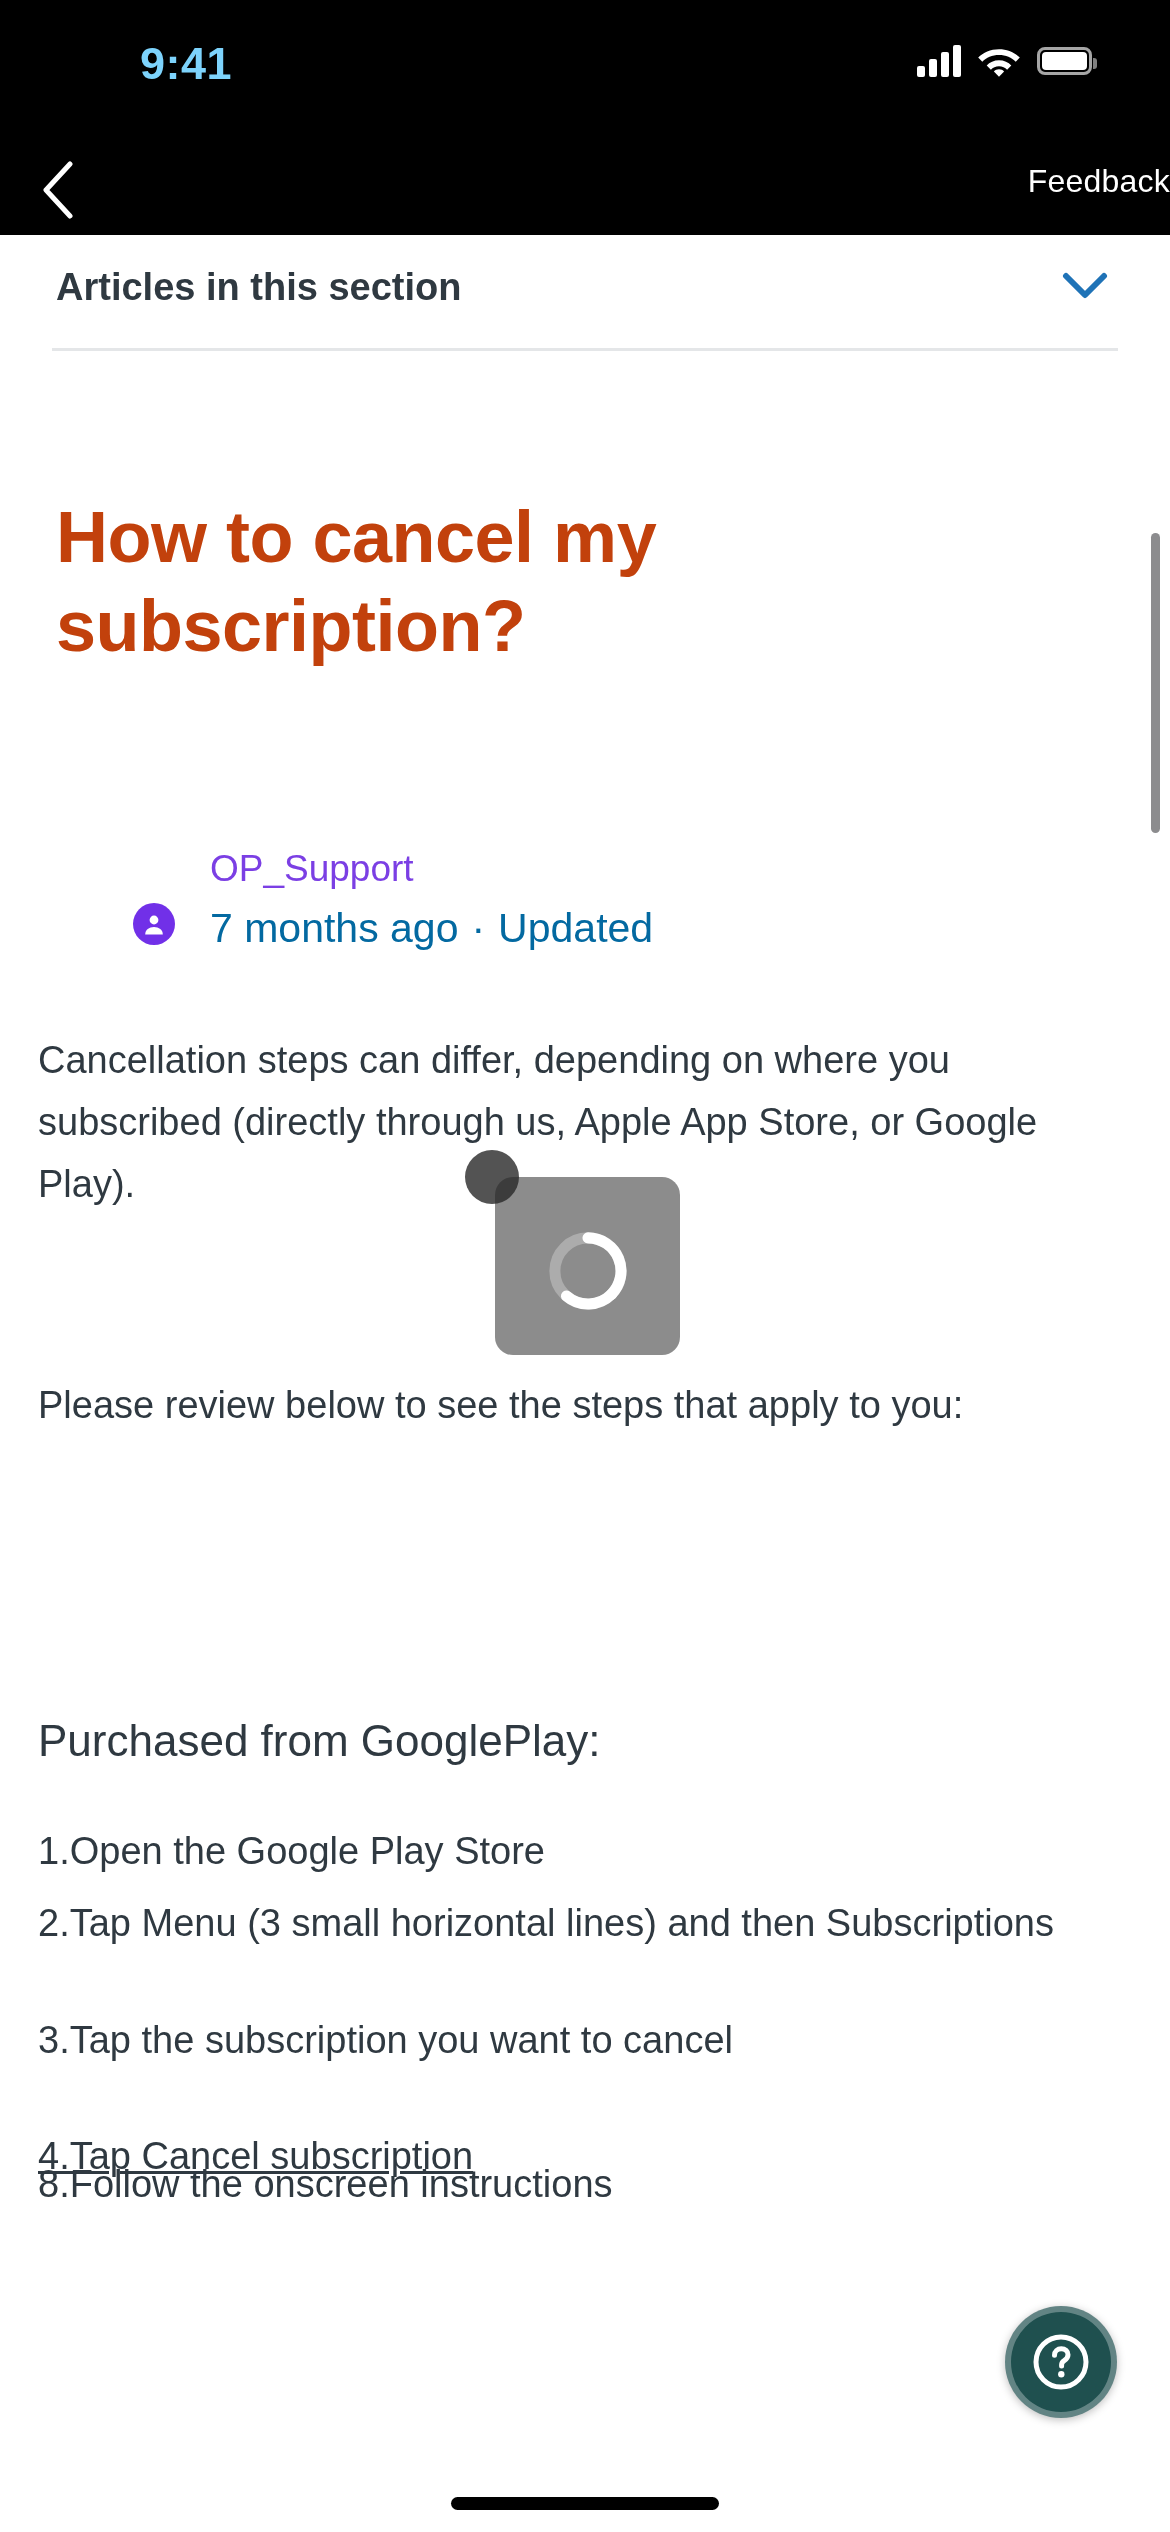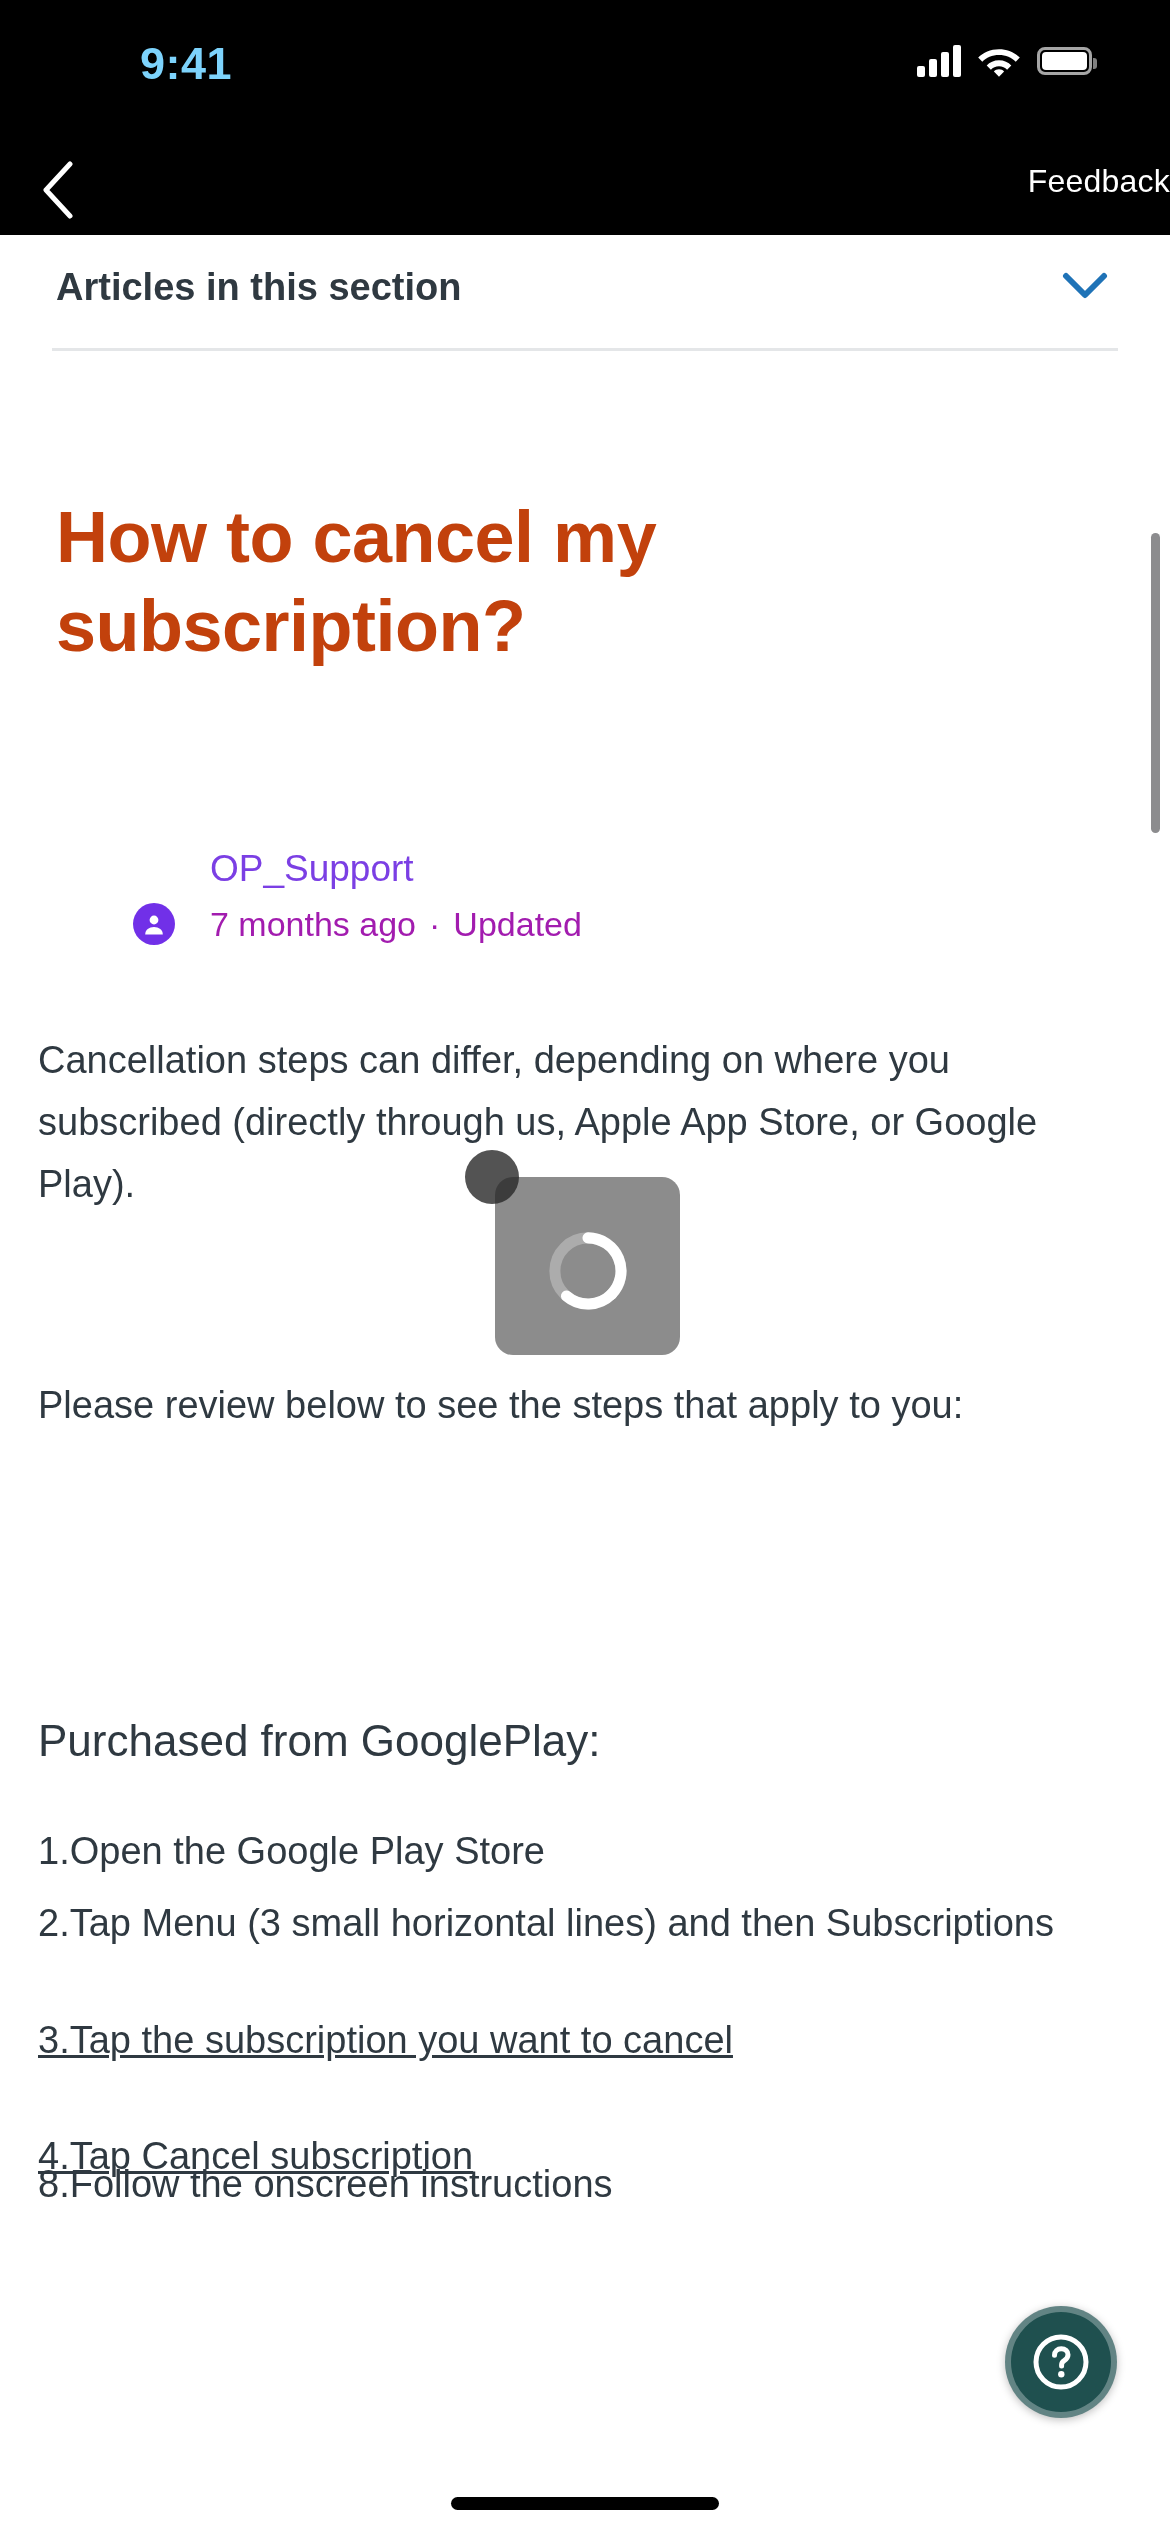--- a/index.html
+++ b/index.html
@@ -195,22 +195,22 @@
     left: 77px;
     top: 0;
     font-size: 37px;
     color: #7B3FE4;
     cursor: pointer;
   }
   .meta-sub {
     position: absolute;
     left: 77px;
     top: 57px;
-    font-size: 34px;
-    color: #a21caf;
+    font-size: 41px;
+    color: #0369a1;
     white-space: nowrap;
   }
   .meta-sub .sep { padding: 0 13px; }
 
   .body-text {
     position: absolute;
     left: 38px;
     width: 1092px;
     font-size: 38px;
     line-height: 1.63;
@@ -229,21 +229,21 @@
   .step {
     position: absolute;
     left: 38px;
     width: 1092px;
     font-size: 38px;
     line-height: 1.63;
     color: #2F3941;
   }
   .s1 { top: 1473px; }
   .s2 { top: 1545px; }
-  .s3 { top: 1662px; text-decoration: underline; }
+  .s3 { top: 1662px; }
   .s4 { top: 1778px; text-decoration: underline; }
   .s5 { top: 1806px; }
 
   
   .scrollbar-track {
     position: absolute;
     top: 533px;
     right: 10px;
     width: 9px;
     height: 300px;

